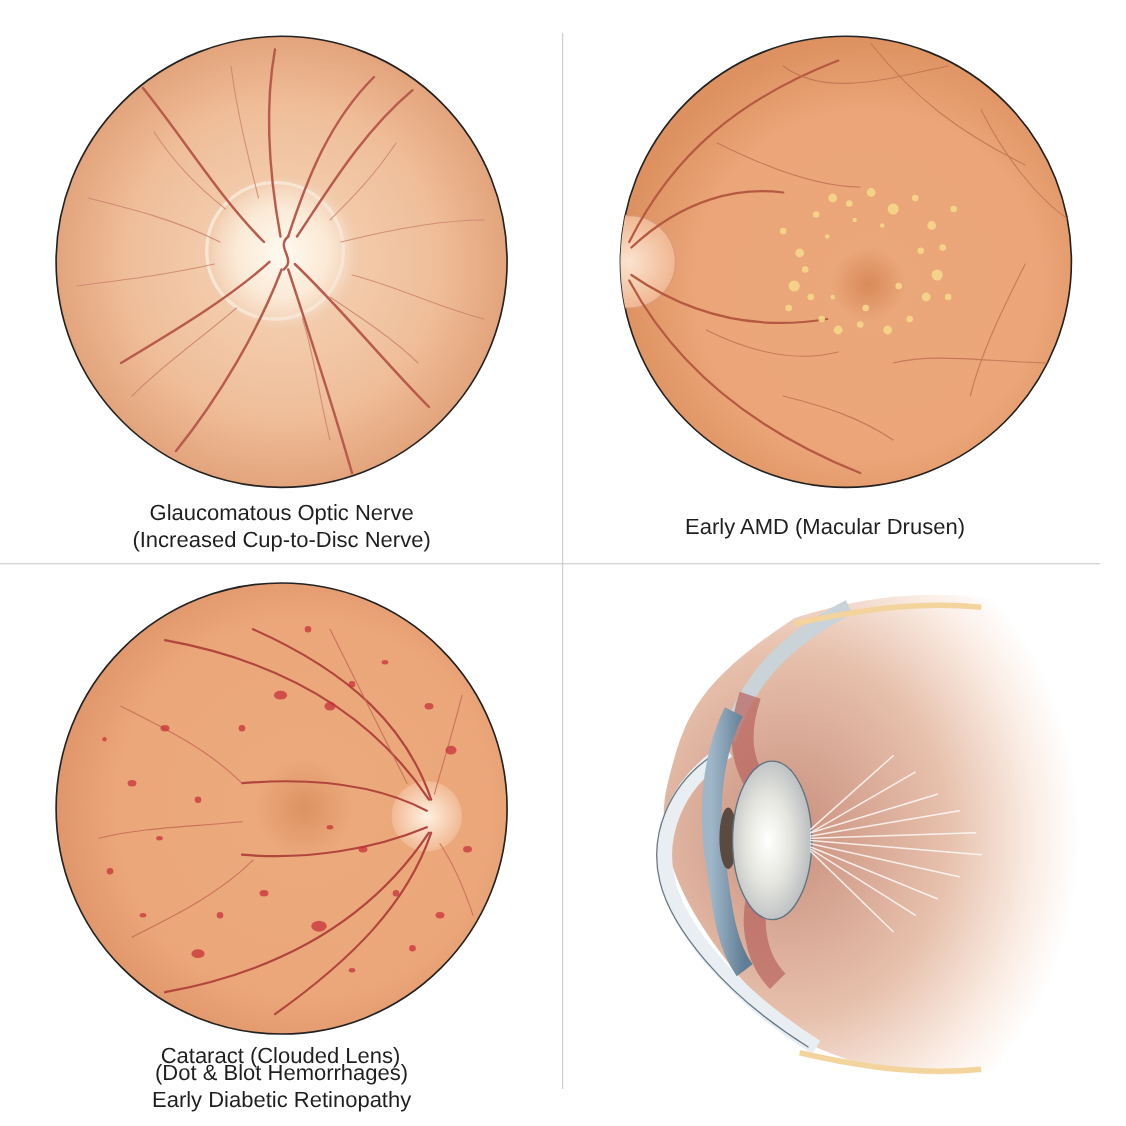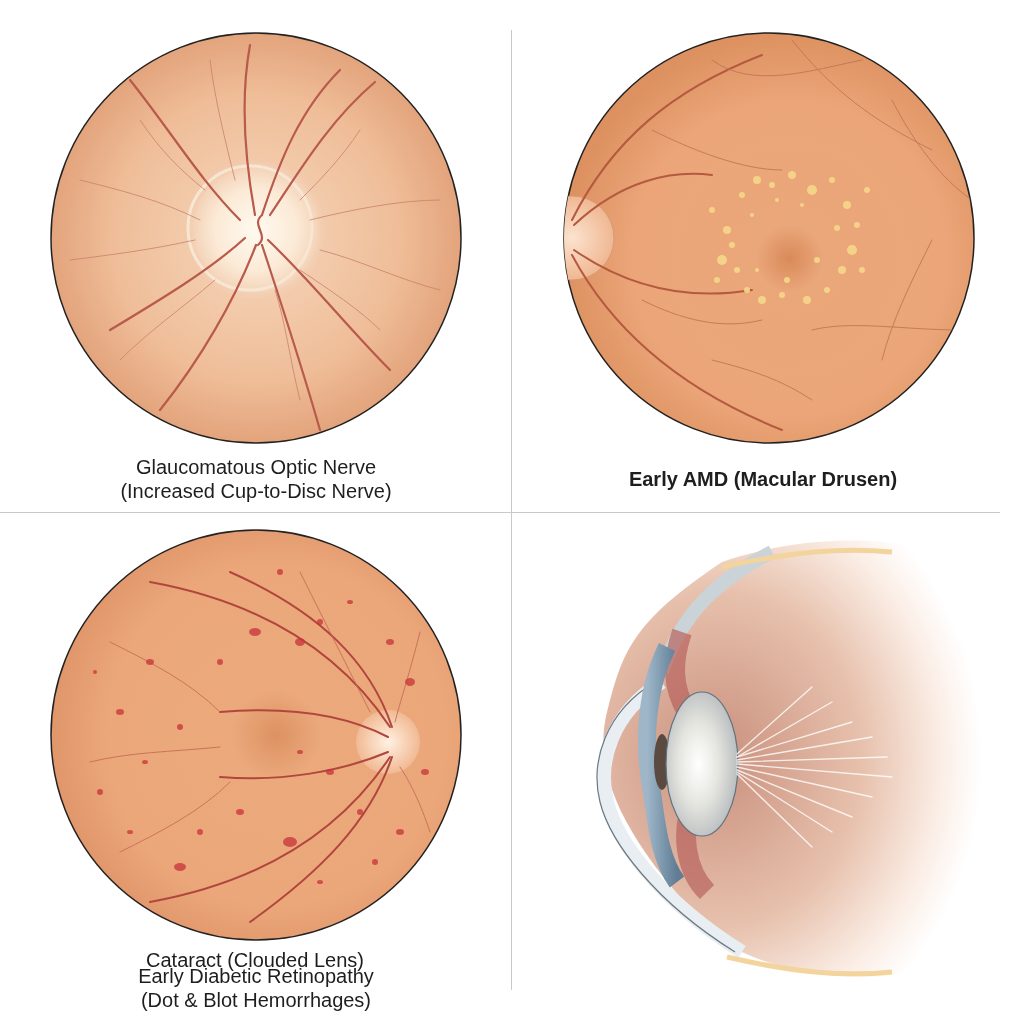--- a/index.html
+++ b/index.html
@@ -127,21 +127,21 @@
           <circle cx="240" cy="215" r="2"></circle>
         <circle cx="265" cy="200" r="2"></circle>
           <circle cx="290" cy="205" r="2"></circle>
           <circle cx="355" cy="190" r="3"></circle>
         <circle cx="205" cy="280" r="3"></circle>
           <circle cx="245" cy="270" r="2"></circle>
           <circle cx="275" cy="280" r="3"></circle>
       </g>
     </g>
   </svg>
-  <div class="caption" style="left:51px;top:467px;font-weight:bold;">
+  <div class="caption" style="left:38px;top:467px;">
     <div>Early AMD (Macular Drusen)</div>
   </div>
 </div>
 
 <div class="panel" style="left:0;top:512px;width:511px;height:512px;">
   <svg width="511" height="512">
     <defs>
       <radialGradient id="g3bg" cx="55%" cy="50%" r="55%">
         <stop offset="0%" stop-color="#dd9262"></stop>
         <stop offset="20%" stop-color="#eba97c"></stop>
@@ -199,22 +199,22 @@
         <ellipse cx="350" cy="90" rx="3" ry="2"></ellipse>
           <ellipse cx="280" cy="60" rx="3" ry="3"></ellipse>
         <ellipse cx="95" cy="160" rx="2" ry="2"></ellipse>
           <ellipse cx="130" cy="320" rx="3" ry="2"></ellipse>
         <ellipse cx="320" cy="370" rx="3" ry="2"></ellipse>
           <ellipse cx="360" cy="300" rx="3" ry="3"></ellipse>
       </g>
     </g>
   </svg>
   <div class="caption" style="left:56px;top:452px;">
+    <div>(Dot &amp; Blot Hemorrhages)</div>
     <div>Early Diabetic Retinopathy</div>
-    <div>(Dot &amp; Blot Hemorrhages)</div>
   </div>
 </div>
 
 <div class="panel" style="left:512px;top:512px;width:512px;height:512px;">
   <svg width="512" height="512">
     <defs>
       <radialGradient id="g4body" cx="30%" cy="50%" r="70%">
         <stop offset="0%" stop-color="#c9907d"></stop>
         <stop offset="55%" stop-color="#e7c1ad"></stop>
         <stop offset="85%" stop-color="#fbeee6"></stop>

